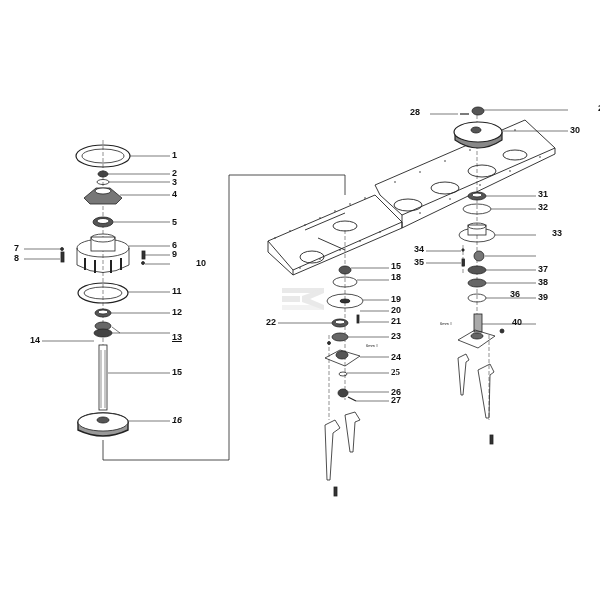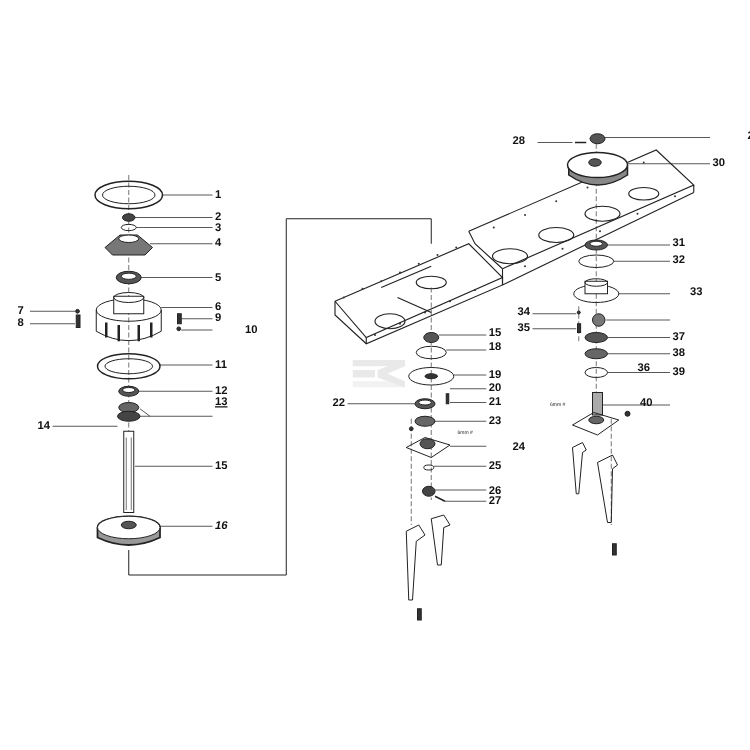--- a/index.html
+++ b/index.html
@@ -238,33 +238,33 @@
     <span class="lbl" style="left: 172px; top: 177px;">3</span>
     <span class="lbl" style="left: 172px; top: 189px;">4</span>
     <span class="lbl" style="left: 172px; top: 217px;">5</span>
     <span class="lbl" style="left: 172px; top: 240px;">6</span>
     <span class="lbl" style="left: 14px; top: 243px;">7</span>
     <span class="lbl" style="left: 14px; top: 253px;">8</span>
     <span class="lbl" style="left: 172px; top: 249px;">9</span>
     <span class="lbl" style="left: 172px; top: 258px; margin-left: 24px;">10</span>
     <span class="lbl" style="left: 172px; top: 286px;">11</span>
     <span class="lbl" style="left: 172px; top: 307px;">12</span>
-    <span class="lbl" style="left: 172px; top: 316px; text-decoration: underline;">13</span>
+    <span class="lbl" style="left: 172px; top: 332px; text-decoration: underline;">13</span>
     <span class="lbl" style="left: 30px; top: 335px;">14</span>
     <span class="lbl" style="left: 172px; top: 367px;">15</span>
     <span class="lbl" style="left: 172px; top: 415px; font-style: italic;">16</span>
     <span class="lbl" style="left: 391px; top: 261px;">15</span>
     <span class="lbl" style="left: 391px; top: 272px;">18</span>
     <span class="lbl" style="left: 391px; top: 294px;">19</span>
     <span class="lbl" style="left: 391px; top: 305px;">20</span>
     <span class="lbl" style="left: 391px; top: 316px;">21</span>
     <span class="lbl" style="left: 266px; top: 317px;">22</span>
     <span class="lbl" style="left: 391px; top: 331px;">23</span>
-    <span class="lbl" style="left: 391px; top: 352px; margin-left: 19px;">24</span>
-    <span class="lbl" style="left: 391px; top: 367px;">25</span>
+    <span class="lbl" style="left: 391px; top: 352px;">24</span>
+    <span class="lbl" style="left: 391px; top: 367px; font-family: Liberation Serif, serif;">25</span>
     <span class="lbl" style="left: 391px; top: 387px;">26</span>
     <span class="lbl" style="left: 391px; top: 395px;">27</span>
     <span class="lbl" style="left: 410px; top: 107px;">28</span>
     <span class="lbl" style="left: 570px; top: 103px; margin-left: 28px;">29</span>
     <span class="lbl" style="left: 570px; top: 125px;">30</span>
     <span class="lbl" style="left: 538px; top: 189px;">31</span>
     <span class="lbl" style="left: 538px; top: 202px;">32</span>
     <span class="lbl" style="left: 552px; top: 228px;">33</span>
     <span class="lbl" style="left: 414px; top: 244px;">34</span>
     <span class="lbl" style="left: 414px; top: 257px;">35</span>

